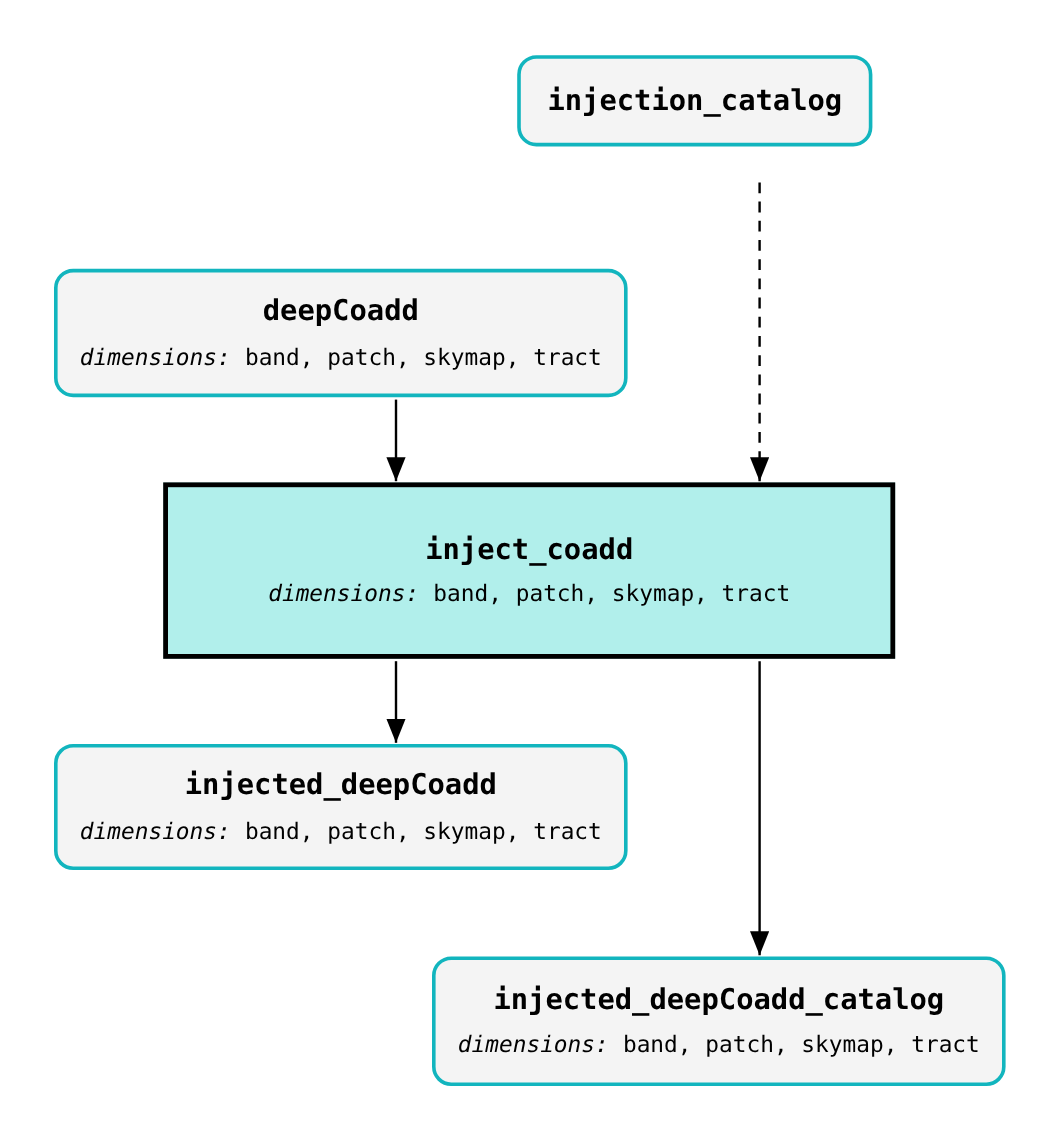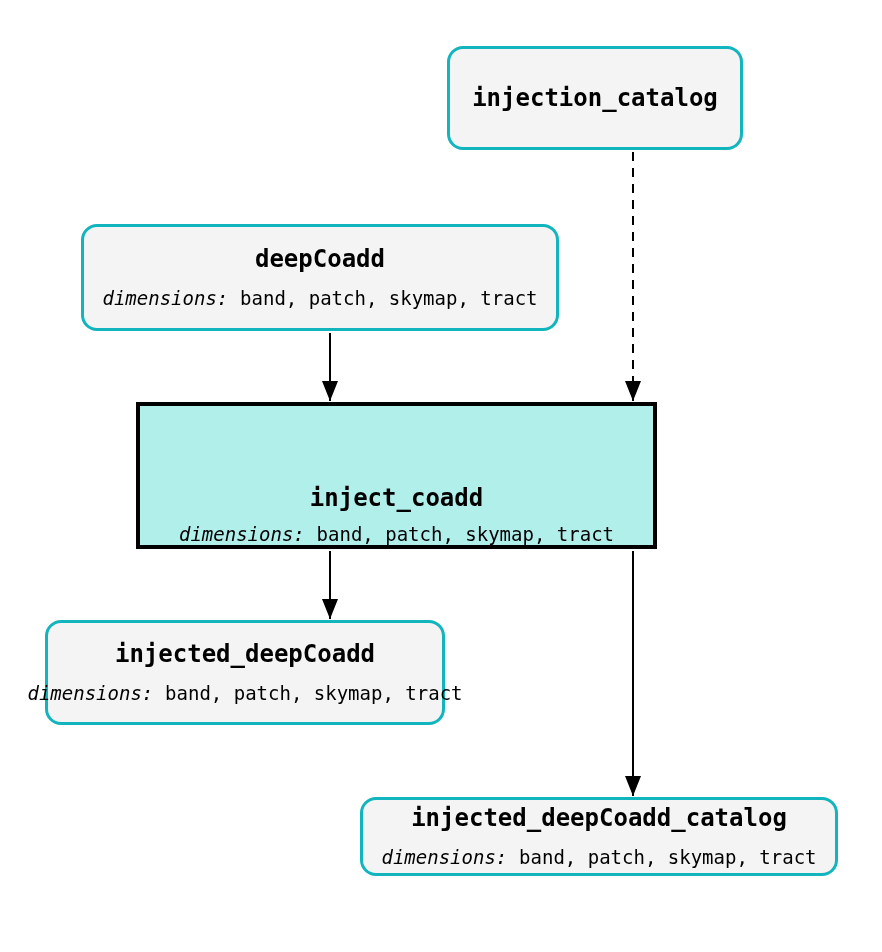--- a/index.html
+++ b/index.html
@@ -59,25 +59,25 @@
   #edges {
     position: absolute;
     left: 0; top: 0;
     width: 882px; height: 952px;
     z-index: 1;
   }
   #edges line { stroke: var(--edge); stroke-width: 2; }
   #edges line.dashed { stroke-dasharray: 9 7; }
 
   
-  #n-injection_catalog        { left: 447px; top: 46px;  width: 296px; height: 104px; }
-  #n-deepCoadd                { left: 45px;  top: 224px; width: 478px; height: 107px; margin-left: 36px; }
-  #n-inject_coadd             { left: 136px; top: 402px; width: 521px; height: 147px; justify-content: flex-end; }
-  #n-injected_deepCoadd       { left: 45px;  top: 620px; width: 400px; height: 105px; }
-  #n-injected_deepCoadd_catalog { left: 360px; top: 797px; width: 478px; height: 79px; }
+  #n-injection_catalog        { left: 431px; top: 46px;  width: 296px; height: 76px; }
+  #n-deepCoadd                { left: 45px;  top: 224px; width: 478px; height: 107px; }
+  #n-inject_coadd             { left: 136px; top: 402px; width: 610px; height: 147px; }
+  #n-injected_deepCoadd       { left: 45px;  top: 620px; width: 478px; height: 105px; }
+  #n-injected_deepCoadd_catalog { left: 360px; top: 797px; width: 478px; height: 108px; }
 </style>
 </head>
 <body>
 
 <div id="canvas">
 
   <svg id="edges" xmlns="http://www.w3.org/2000/svg">
     <defs>
       <marker id="arrowhead" viewBox="0 0 10 8" refX="10" refY="4" markerWidth="10" markerHeight="8" orient="auto" markerUnits="strokeWidth">
         <path d="M0,0 L10,4 L0,8 z" fill="#000000"></path>

